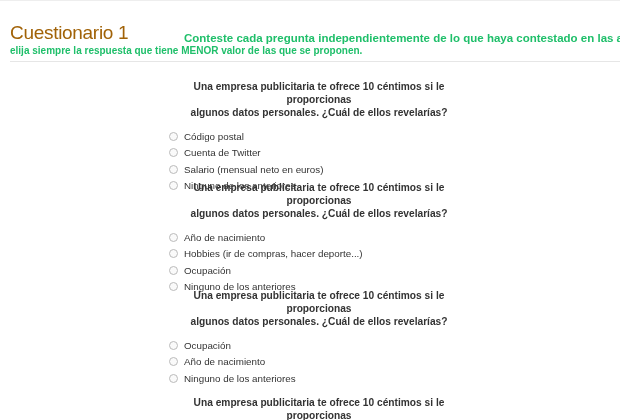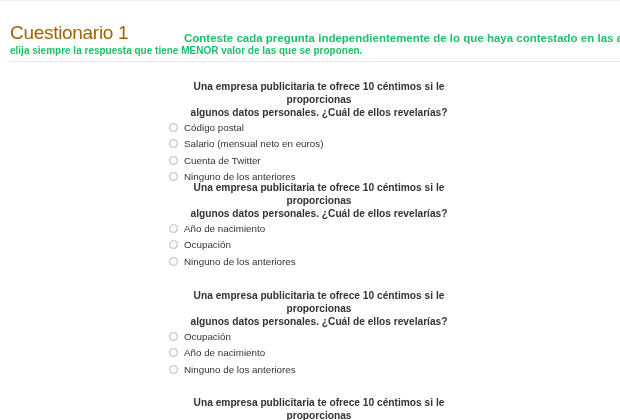--- a/index.html
+++ b/index.html
@@ -5,21 +5,21 @@
   html, body { margin:0; padding:0; }
   body { width:620px; height:420px; overflow:hidden; background:#fff; font-family:"Liberation Sans", sans-serif; color:#333; position:relative; }
   .topline { position:absolute; left:0; top:0; width:620px; height:1px; background:#eee; }
   .header { position:absolute; left:10px; top:18px; width:620px; }
   .title { font-size:19px; color:#a16207; font-weight:normal; display:inline; line-height:30px; letter-spacing:-0.3px; }
   .instr1 { position:absolute; left:184px; top:32px; font-size:11.5px; color:#1fbf6a; font-weight:bold; white-space:nowrap; }
   .instr2 { position:absolute; left:10px; top:45px; font-size:10px; color:#1fbf6a; font-weight:bold; white-space:nowrap; }
   .rule { position:absolute; left:10px; top:61px; width:610px; height:1px; background:#e6e6e6; }
   .question { position:absolute; left:169px; width:300px; }
   .qtext { font-size:10.2px; font-weight:bold; color:#333; line-height:13px; margin:0;text-align:center; }
-  .options { margin-top:0; }
+  .options { margin-top:9px; }
   .opt { display:flex; align-items:center; height:16.5px; font-size:9.8px; color:#333; }
   .radio { width:9px; height:9px; border:1px solid #bbb; border-radius:50%; background:#fafafa; margin-right:6px; box-sizing:border-box; }
 </style>
 </head>
 <body>
 
 <div class="topline"></div>
 
 <div class="header">
   <h1 class="title">Cuestionario 1</h1>
@@ -33,42 +33,46 @@
     <span>Una empresa publicitaria te ofrece 10 céntimos si le proporcionas</span><br>
     <span>algunos datos personales. ¿Cuál de ellos revelarías?</span>
   </p>
   <div class="options">
     <label class="opt">
         <span class="radio"></span>
         <span>Código postal</span>
       </label>
     <label class="opt">
         <span class="radio"></span>
-        <span>Salario (mensual neto en euros)</span>
+        <span>Cuenta de Twitter</span>
       </label>
     <label class="opt">
         <span class="radio"></span>
-        <span>Cuenta de Twitter</span>
+        <span>Salario (mensual neto en euros)</span>
       </label>
     <label class="opt">
         <span class="radio"></span>
         <span>Ninguno de los anteriores</span>
       </label>
   </div>
 </div>
 
 <div class="question" style="top:181px;">
   <p class="qtext">
     <span>Una empresa publicitaria te ofrece 10 céntimos si le proporcionas</span><br>
     <span>algunos datos personales. ¿Cuál de ellos revelarías?</span>
   </p>
   <div class="options">
     <label class="opt">
         <span class="radio"></span>
         <span>Año de nacimiento</span>
+      </label>
+    <label class="opt">
+        <span class="radio"></span>
+        <span>Hobbies (ir de compras, hacer deporte...)</span>
       </label>
     <label class="opt">
         <span class="radio"></span>
         <span>Ocupación</span>
       </label>
     <label class="opt">
         <span class="radio"></span>
         <span>Ninguno de los anteriores</span>
       </label>
   </div>

